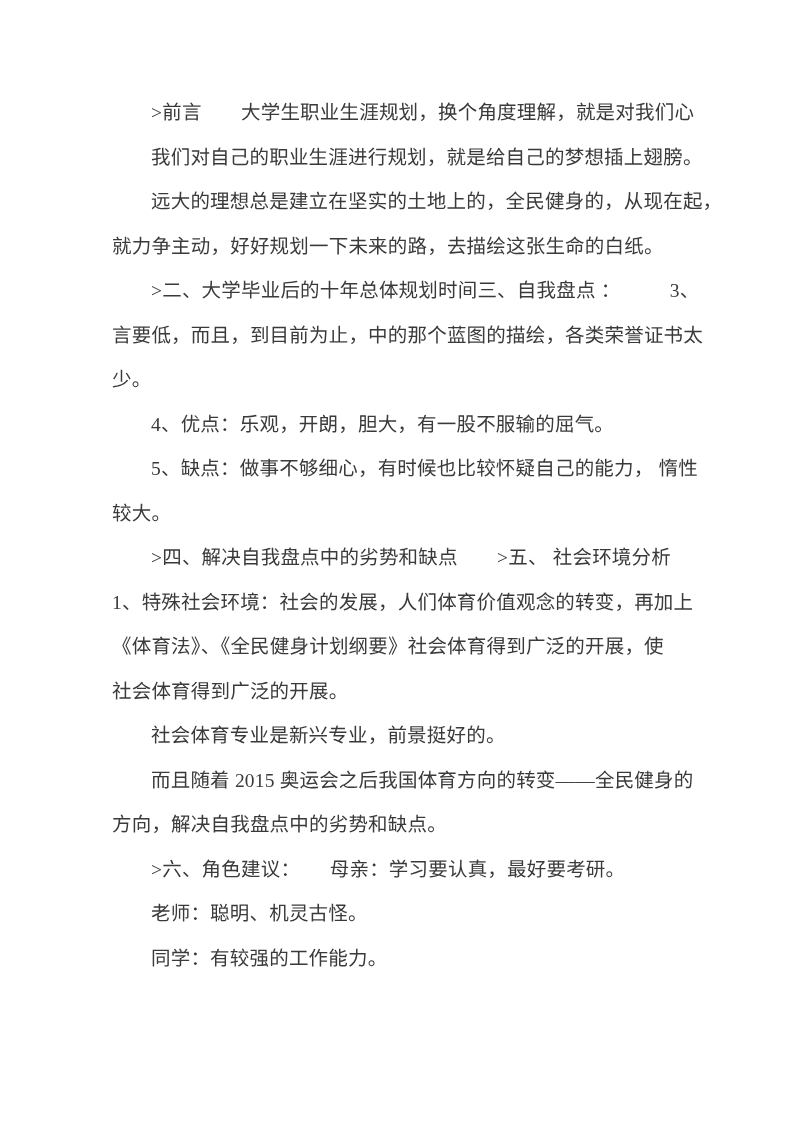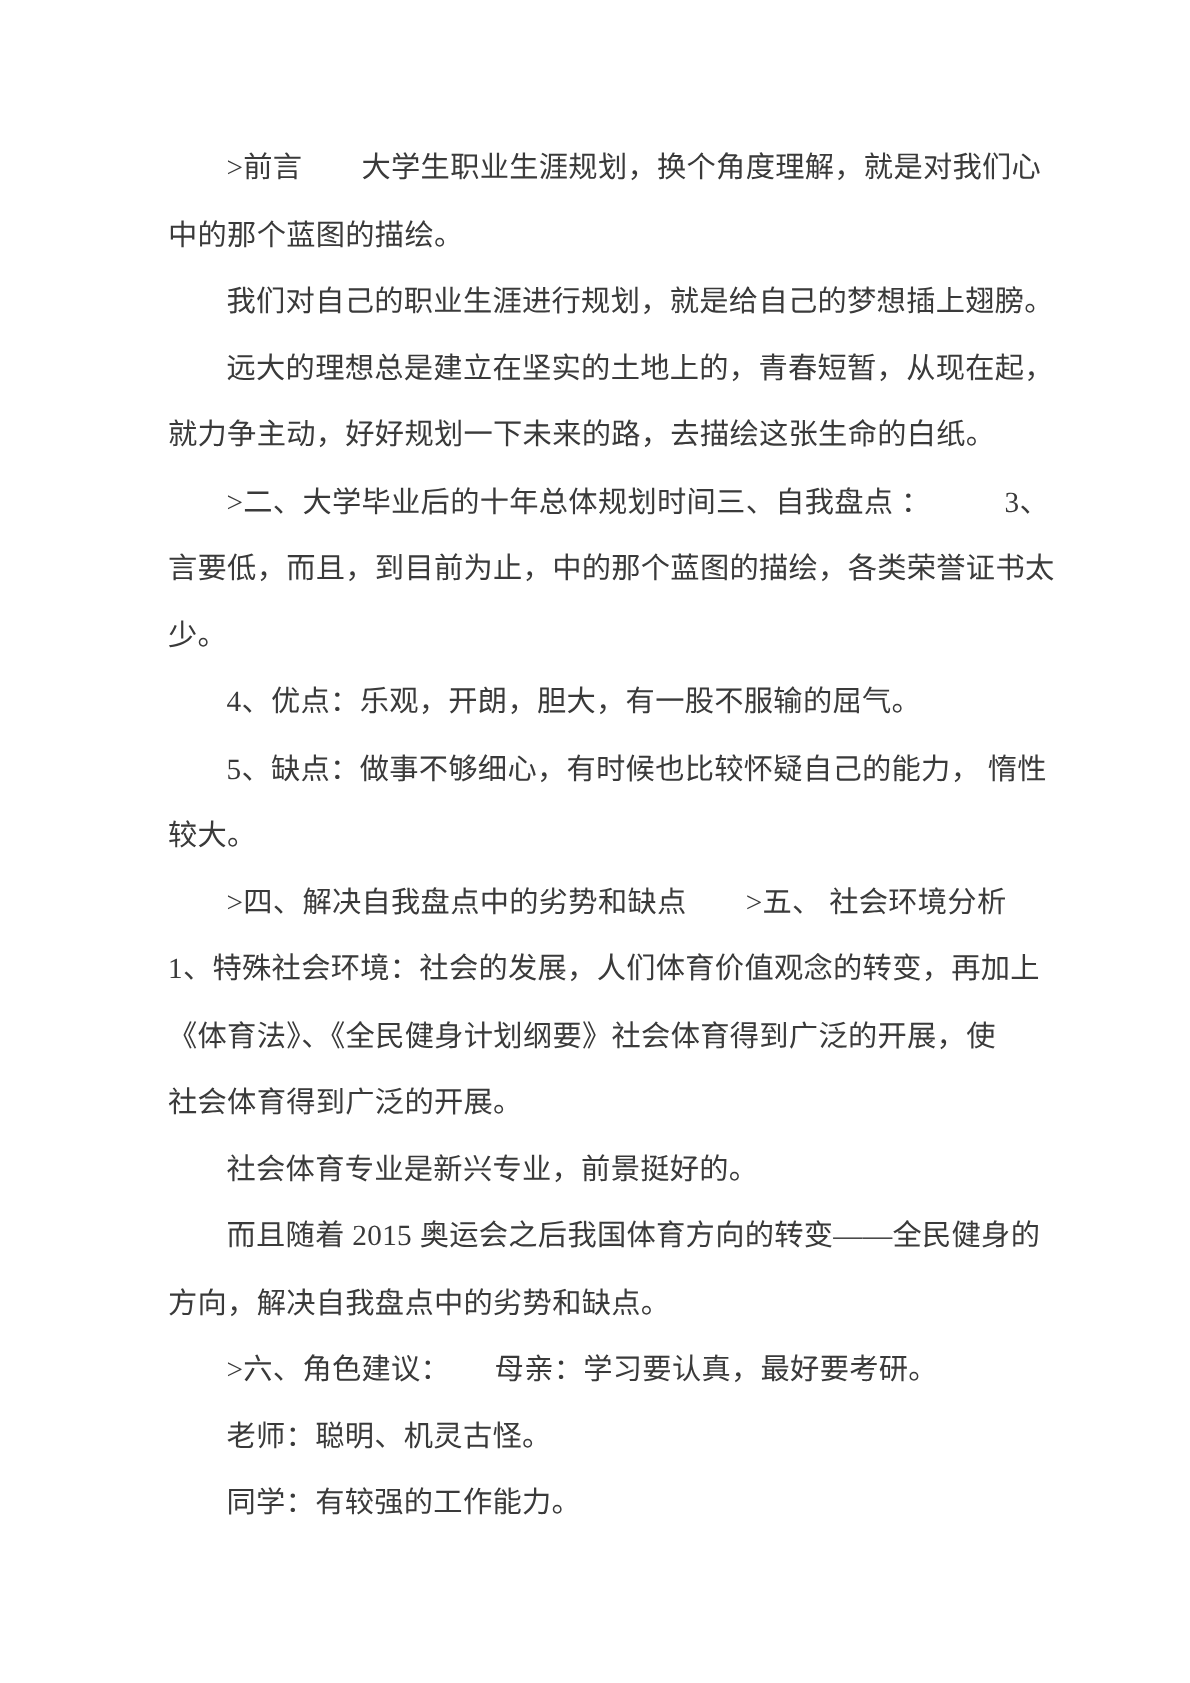--- a/index.html
+++ b/index.html
@@ -38,23 +38,22 @@
   .text-line.indent {
     padding-left: 39px;
   }
 </style>
 </head>
 <body style="background: rgb(255, 255, 255);">
 
 <div class="doc-page">
   <div class="doc-body">
       <div class="text-line indent">&gt;前言　　大学生职业生涯规划，换个角度理解，就是对我们心</div>
-      <div class="text-line">中的那个蓝图的描绘。</div>
       <div class="text-line indent">我们对自己的职业生涯进行规划，就是给自己的梦想插上翅膀。</div>
-      <div class="text-line indent">远大的理想总是建立在坚实的土地上的，青春短暂，从现在起，</div>
+      <div class="text-line indent">远大的理想总是建立在坚实的土地上的，全民健身的，从现在起，</div>
       <div class="text-line">就力争主动，好好规划一下未来的路，去描绘这张生命的白纸。</div>
       <div class="text-line indent">&gt;二、大学毕业后的十年总体规划时间三、自我盘点 ：　　　3、</div>
       <div class="text-line">言要低，而且，到目前为止，中的那个蓝图的描绘，各类荣誉证书太</div>
       <div class="text-line">少。</div>
       <div class="text-line indent">4、优点：乐观，开朗，胆大，有一股不服输的屈气。</div>
       <div class="text-line indent">5、缺点：做事不够细心，有时候也比较怀疑自己的能力， 惰性</div>
       <div class="text-line">较大。</div>
       <div class="text-line indent">&gt;四、解决自我盘点中的劣势和缺点　　&gt;五、 社会环境分析</div>
       <div class="text-line">1、特殊社会环境：社会的发展，人们体育价值观念的转变，再加上</div>
       <div class="text-line">《体育法》、《全民健身计划纲要》社会体育得到广泛的开展，使</div>

